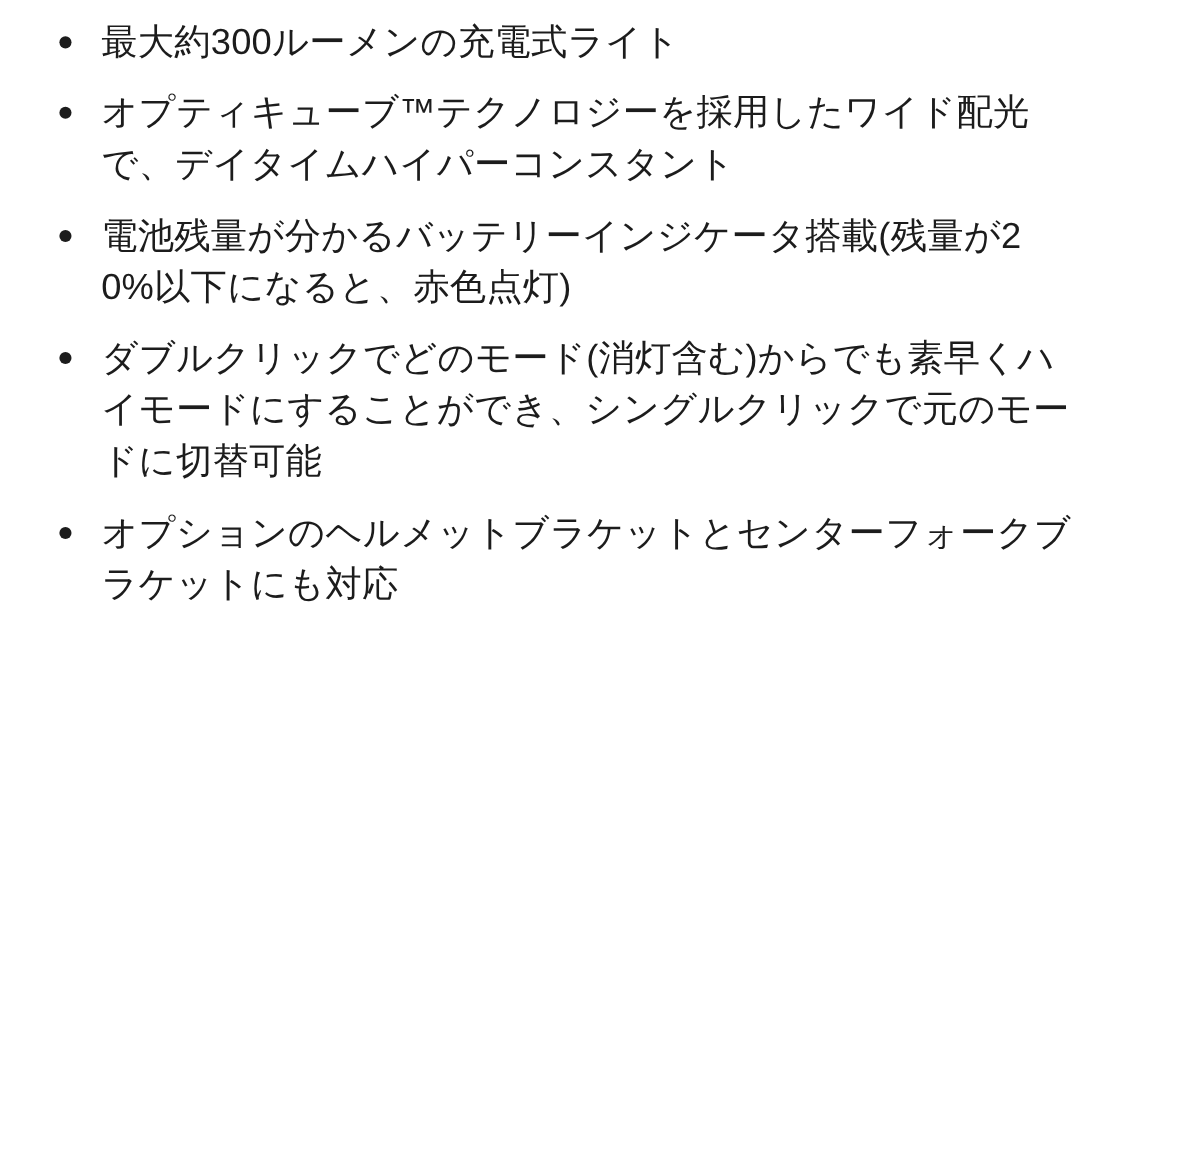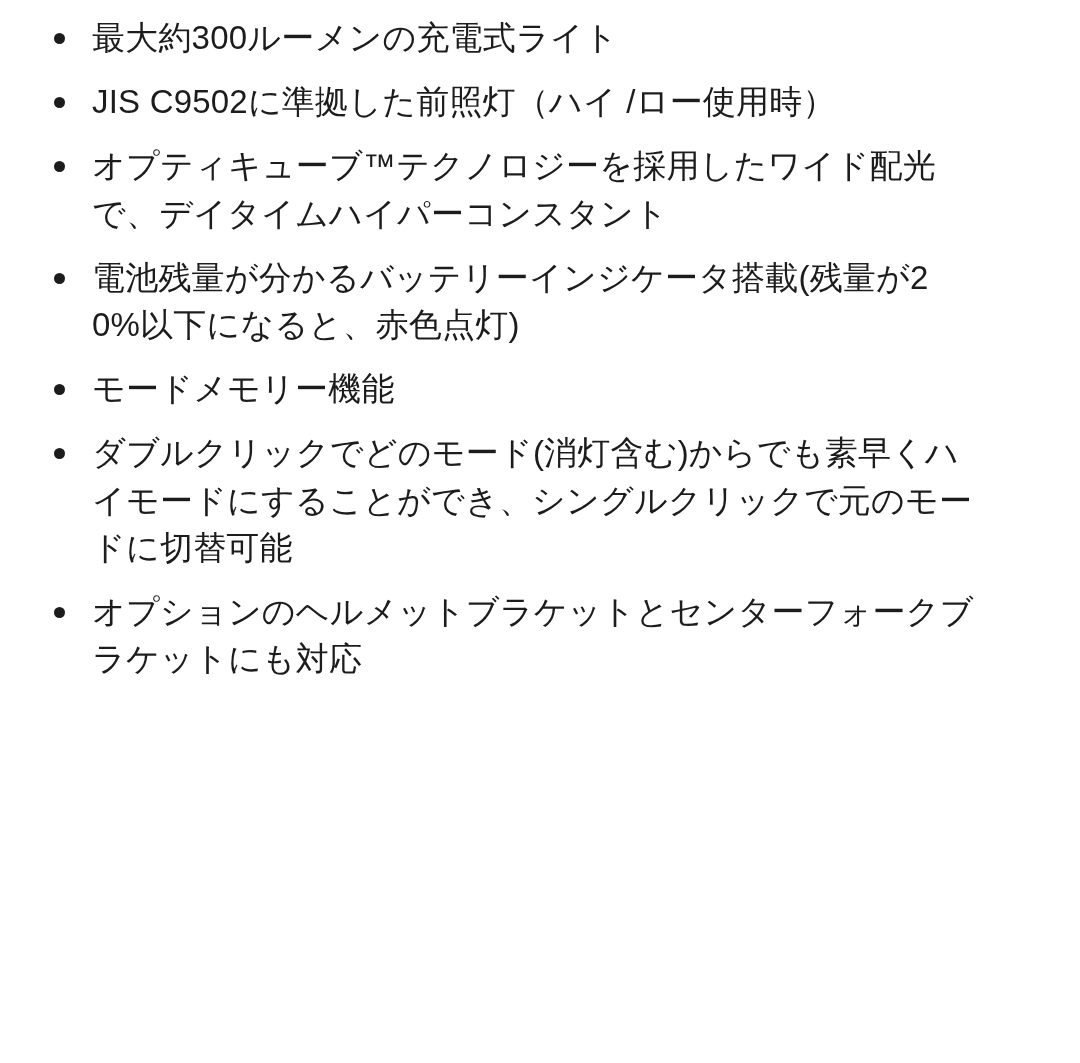--- a/index.html
+++ b/index.html
@@ -54,33 +54,25 @@
 <body>
 
 <div class="feature-list-wrap">
   <ul class="feature-list">
     <li>
       <span class="bullet"></span>
       <span class="li-text">最大約300ルーメンの充電式ライト</span>
     </li>
     <li>
       <span class="bullet"></span>
-      <span class="li-text">JIS C9502に準拠した前照灯（ハイ /ロー使用時）</span>
-    </li>
-    <li>
-      <span class="bullet"></span>
       <span class="li-text">オプティキューブ™テクノロジーを採用したワイド配光で、デイタイムハイパーコンスタント</span>
     </li>
     <li>
       <span class="bullet"></span>
       <span class="li-text">電池残量が分かるバッテリーインジケータ搭載(残量が20%以下になると、赤色点灯)</span>
-    </li>
-    <li>
-      <span class="bullet"></span>
-      <span class="li-text">モードメモリー機能</span>
     </li>
     <li>
       <span class="bullet"></span>
       <span class="li-text">ダブルクリックでどのモード(消灯含む)からでも素早くハイモードにすることができ、シングルクリックで元のモードに切替可能</span>
     </li>
     <li>
       <span class="bullet"></span>
       <span class="li-text">オプションのヘルメットブラケットとセンターフォークブラケットにも対応</span>
     </li>
   </ul>

